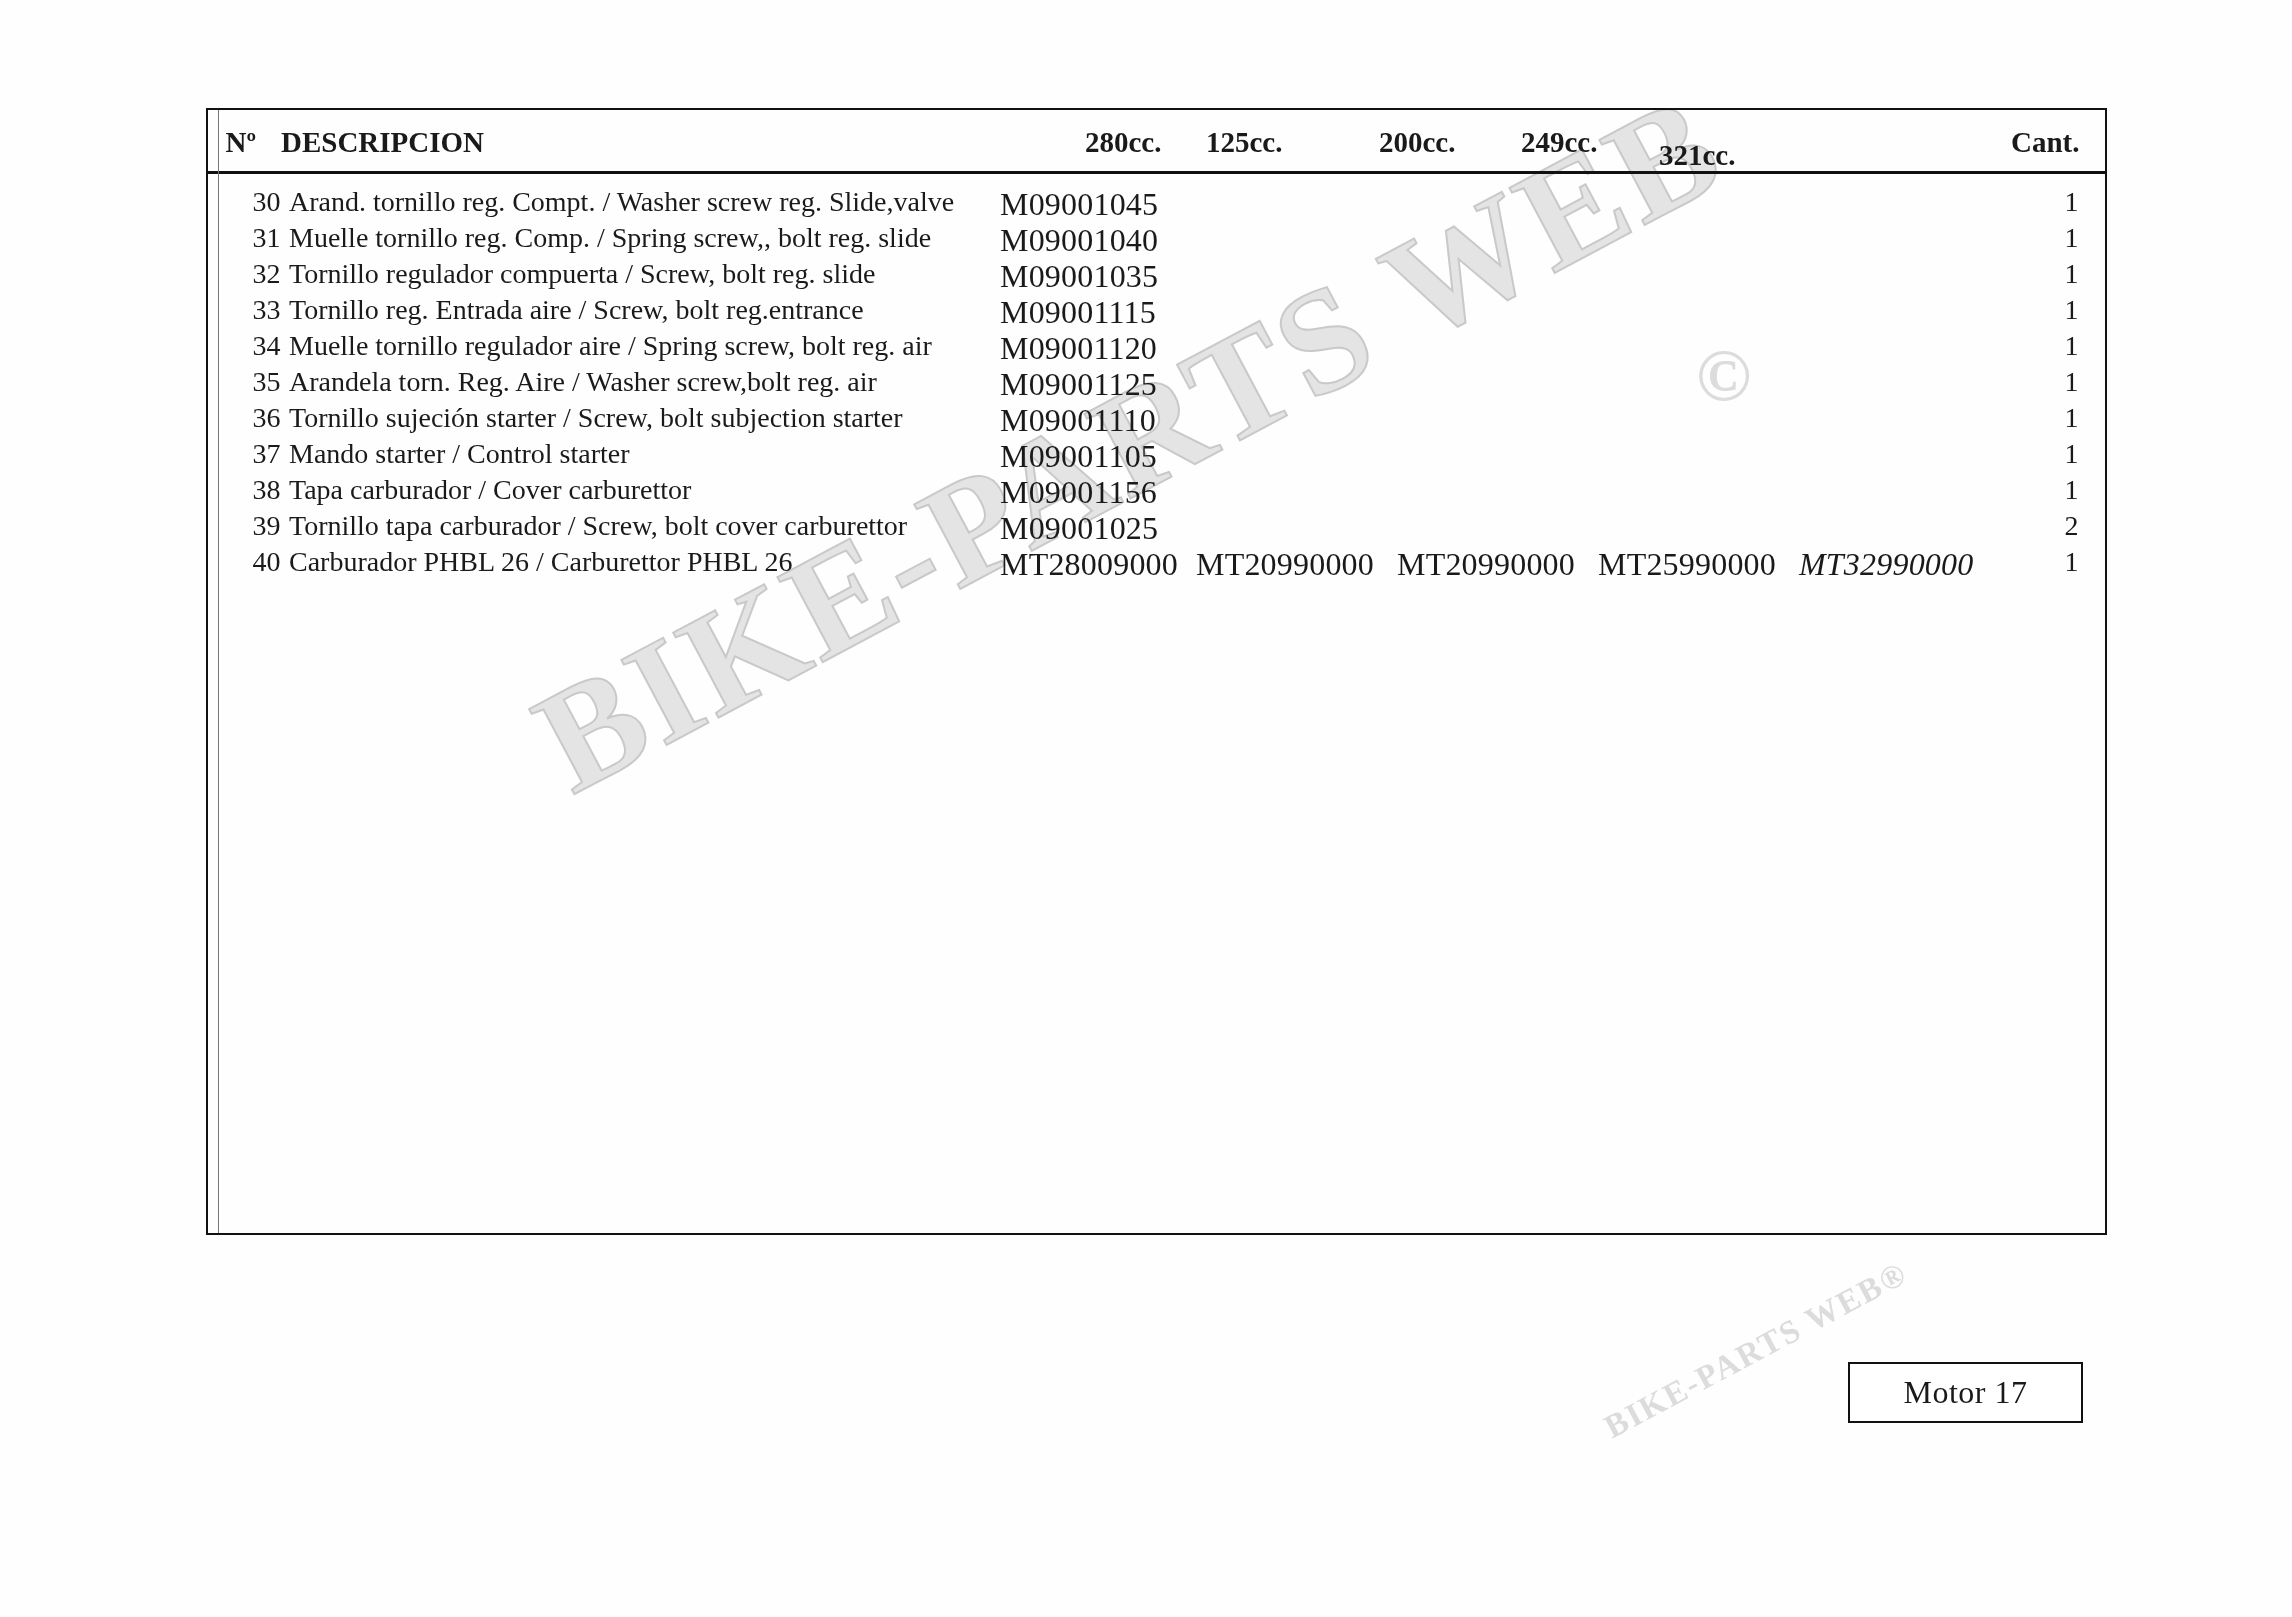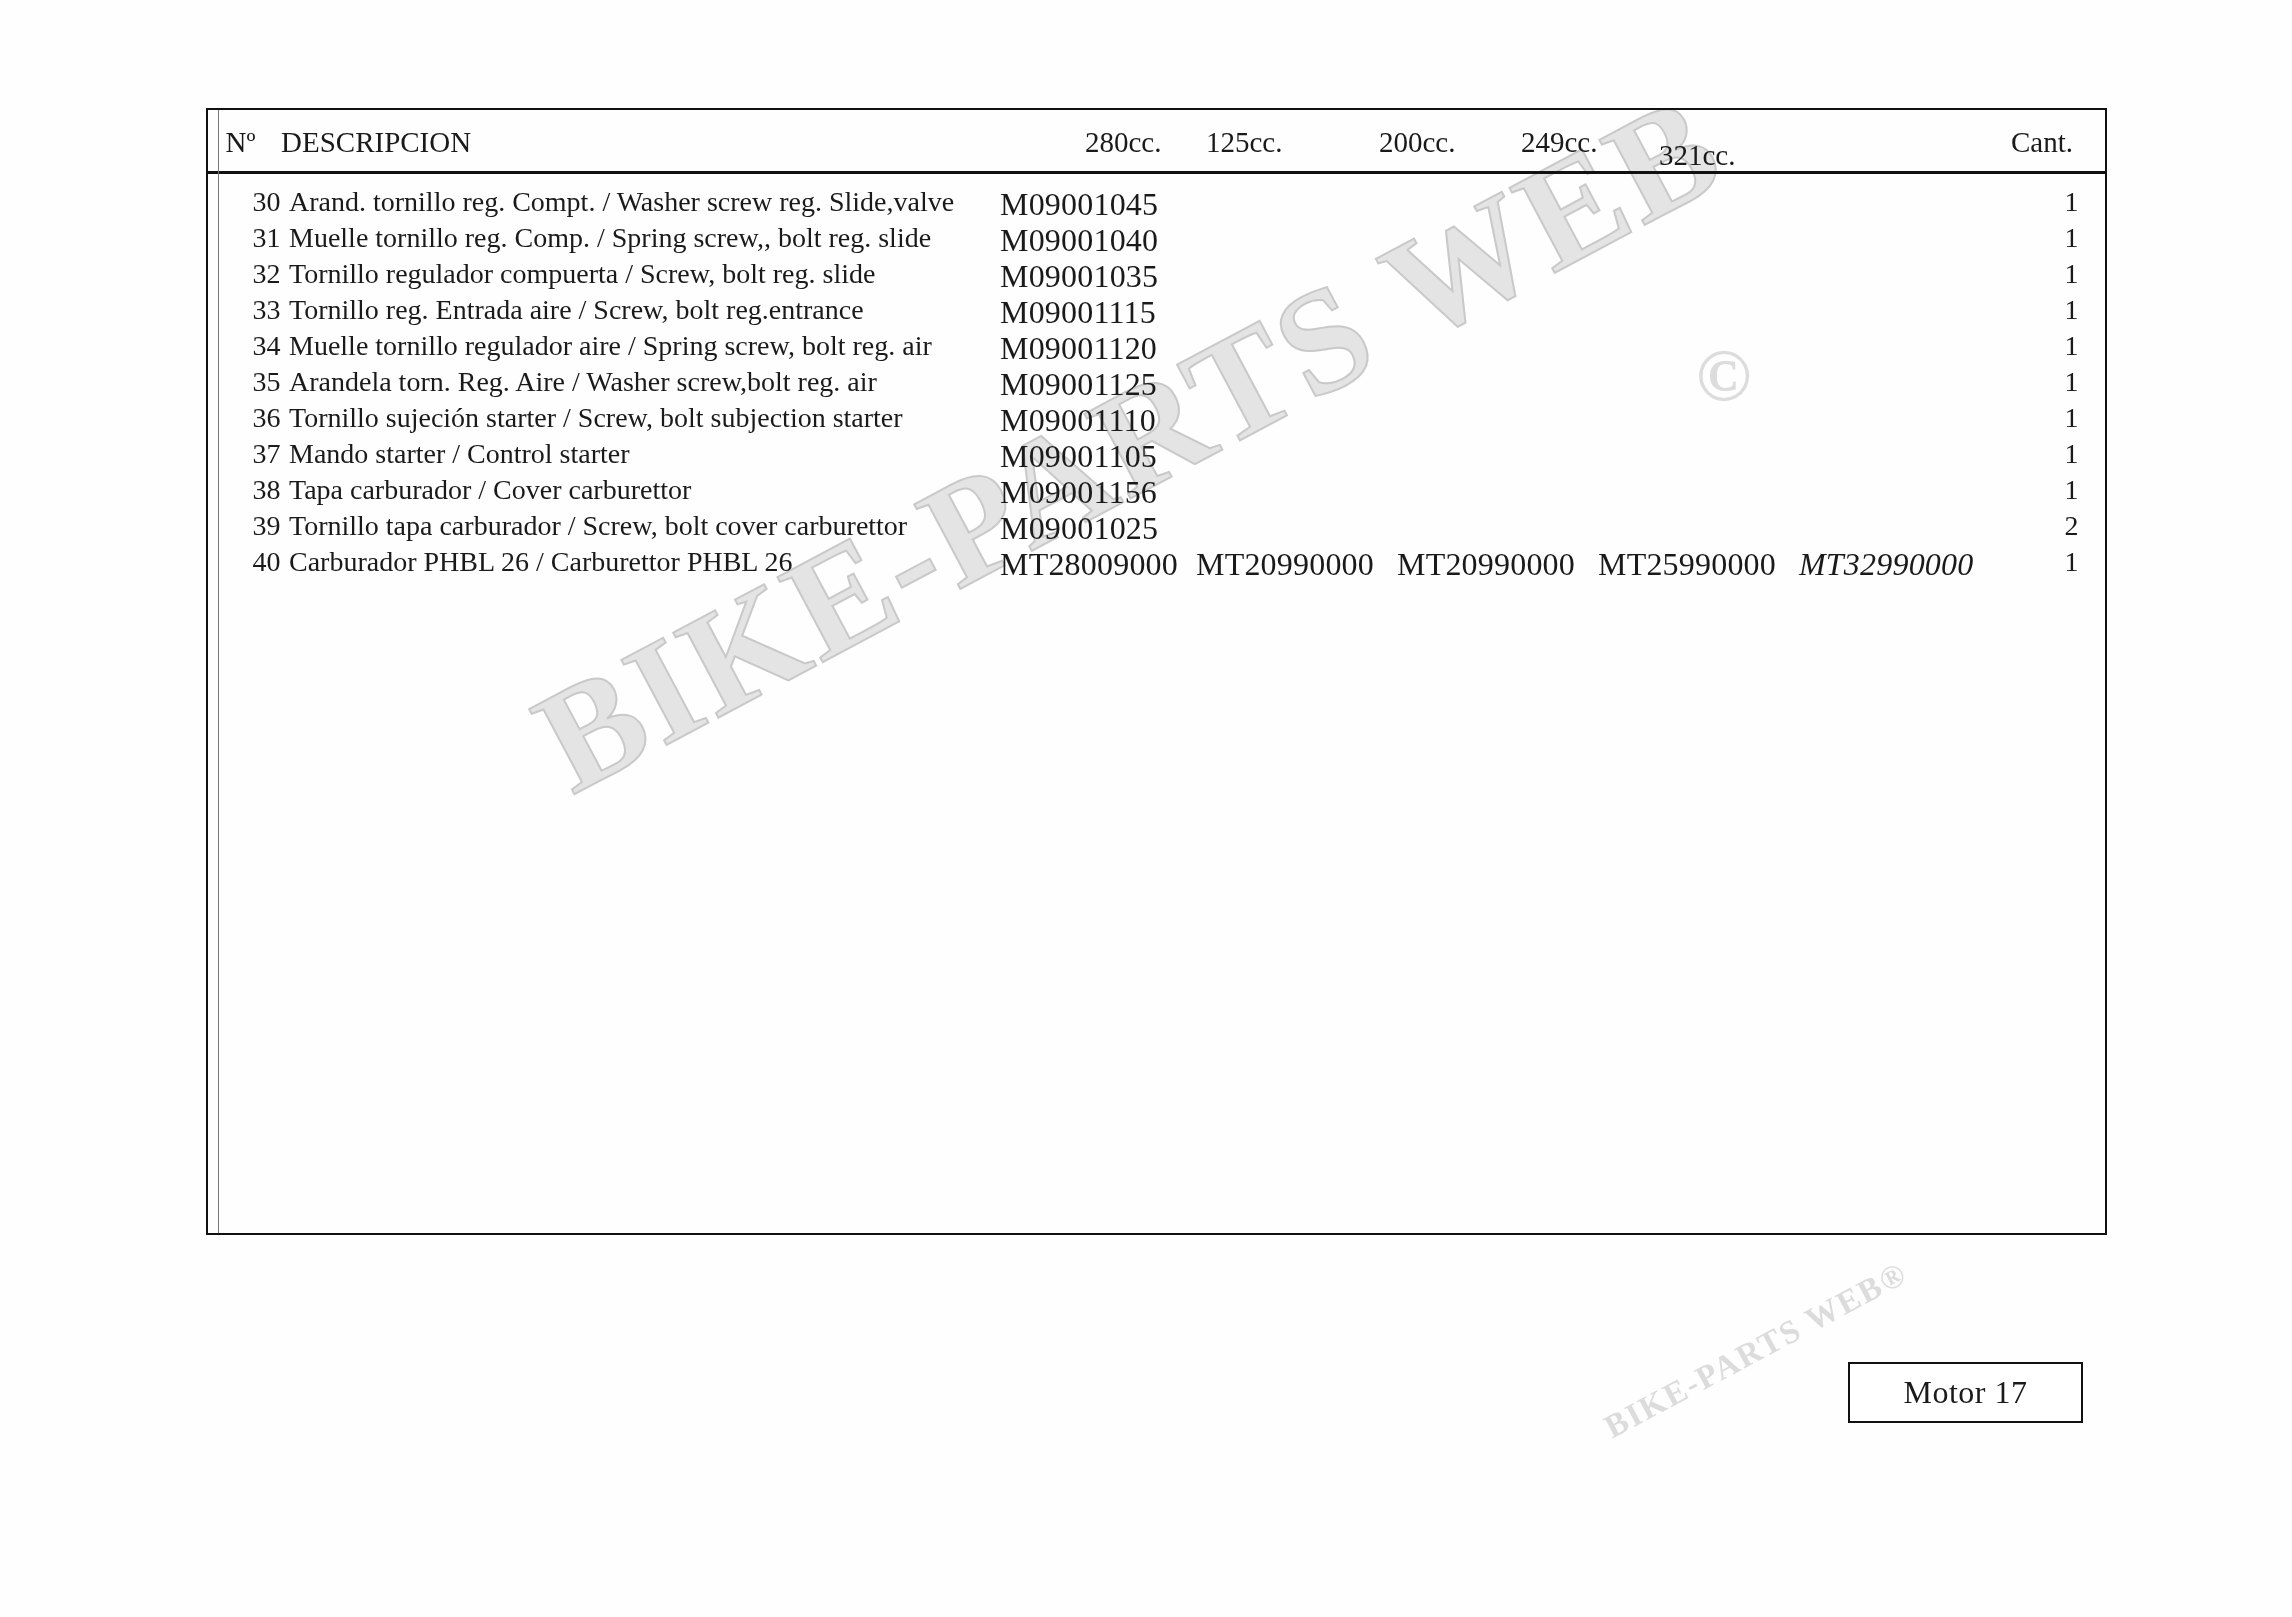--- a/index.html
+++ b/index.html
@@ -101,21 +101,21 @@
     background: #111;
   }
 
   .cell {
     position: absolute;
     font-size: 28px;
     white-space: nowrap;
     line-height: 1;
   }
   .th {
-    font-weight: normal;
+    font-weight: bold;
     font-size: 29px;
     top: 17.6px;
   }
 
   
   .c-no     { left: 17.6px;  }
   .c-desc   { left: 73px;  }
   .c-280    { left: 784px; }
   .c-125    { left: 980px;}
   .c-200    { left: 1181px;}

